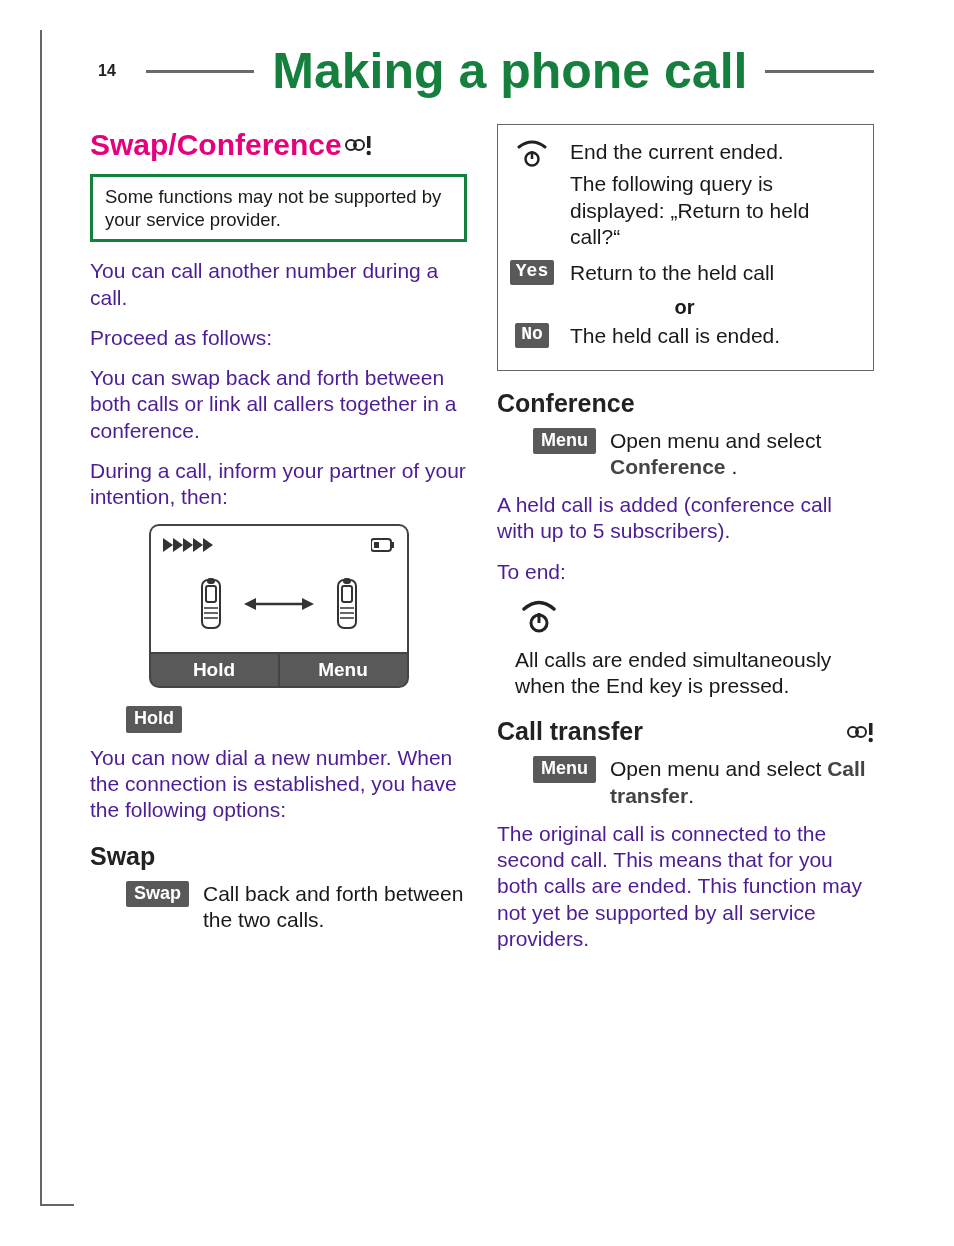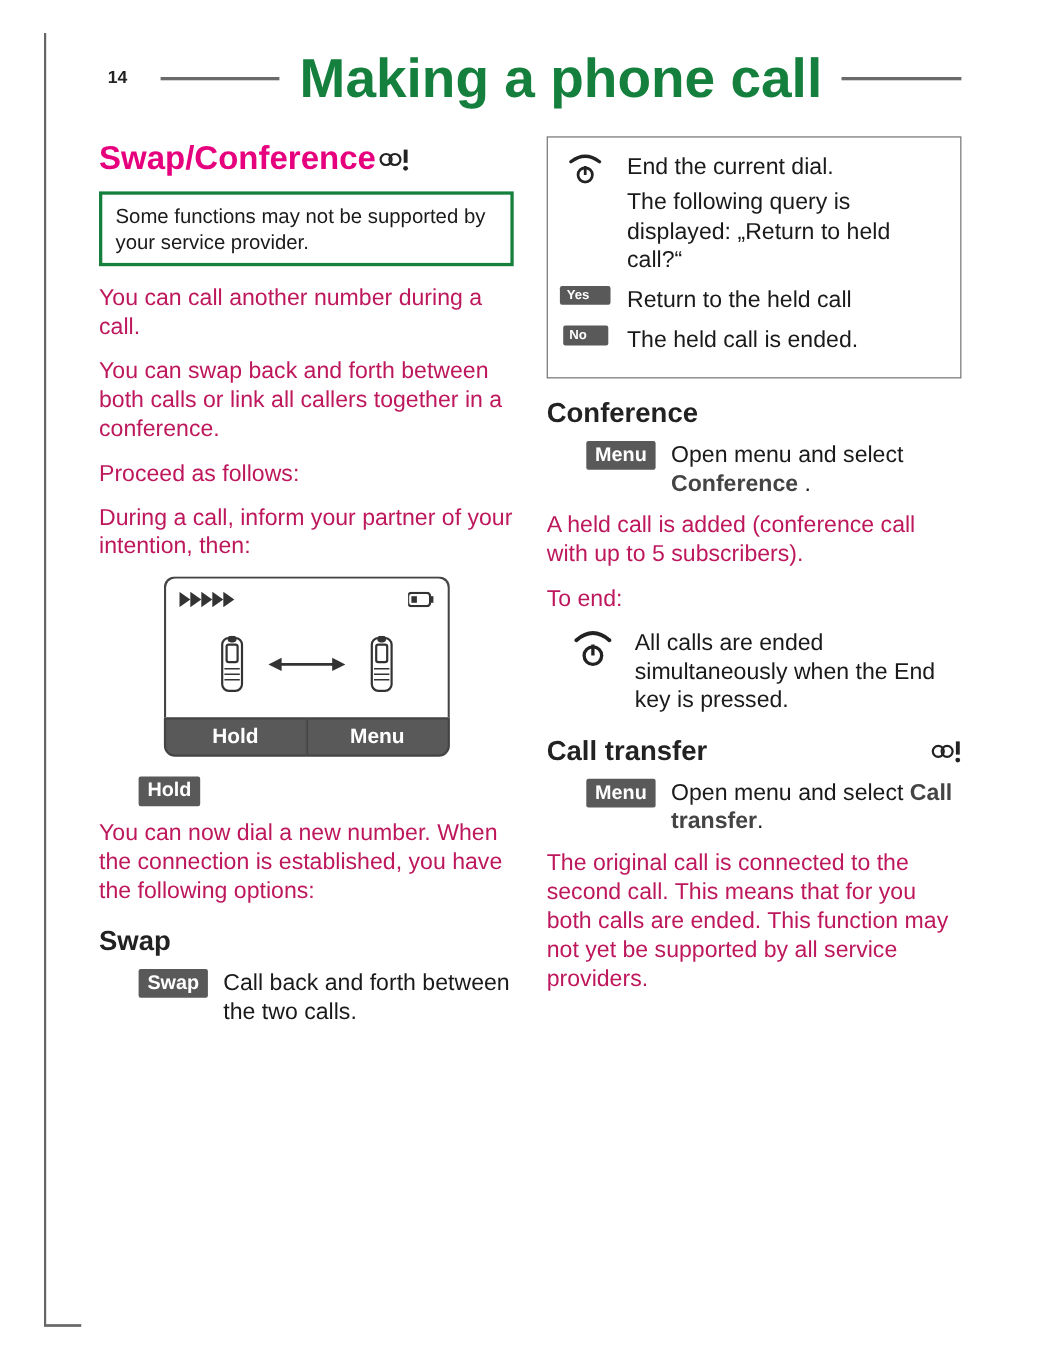--- a/index.html
+++ b/index.html
@@ -81,21 +81,21 @@
     padding: 8px 12px;
     font-size: 18.5px;
     line-height: 1.25;
     font-family: Arial, Helvetica, sans-serif;
     font-stretch: condensed;
     margin-bottom: 16px;
   }
   .body-text {
     font-size: 21px;
     line-height: 1.25;
-    color: #be185d;
+    color: #4c1d95;
     margin: 4px 0 14px 0;
   }
   .phone-display {
     width: 260px;
     margin: 14px auto 18px auto;
   }
   .screen-top {
     border: 2px solid #444;
     border-bottom: none;
     border-radius: 10px 10px 0 0;
@@ -144,21 +144,21 @@
     background: #595959;
     color: #fff;
     font-weight: bold;
     font-size: 18px;
     padding: 2px 8px 3px 8px;
     border-radius: 2px;
     white-space: nowrap;
     line-height: 1.2;
     flex: 0 0 auto;
   }
-  .pill-sm { font-size: 12px; padding: 1px 19px 2px 6px; }
+  .pill-sm { font-size: 18px; padding: 1px 6px 2px 6px; font-family: Liberation Mono, monospace; }
   .action-text {
     font-size: 21px;
     line-height: 1.25;
   }
   .action-text .bold { font-weight: bold; color: #444; }
   .or-line {
     text-align: center;
     font-weight: bold;
     font-size: 20px;
     margin: 4px 0;
@@ -235,22 +235,22 @@
             <circle cx="17" cy="12" r="5"></circle>
           </g>
           <rect x="25" y="3" width="3.5" height="12" fill="#222"></rect>
           <circle cx="26.7" cy="20" r="2.2" fill="#222"></circle>
         </svg>
       </div>
 
       <div class="note-box">Some functions may not be supported by your service provider.</div>
 
       <p class="body-text">You can call another number during a call.</p>
+      <p class="body-text">Proceed as follows:</p>
       <p class="body-text">You can swap back and forth between both calls or link all callers together in a conference.</p>
-      <p class="body-text">Proceed as follows:</p>
       <p class="body-text">During a call, inform your partner of your intention, then:</p>
 
       <div class="phone-display">
         <div class="screen-top">
           <div class="screen-icons">
             <svg width="56" height="22" viewBox="0 0 56 22">
               <polygon points="0,4 10,11 0,18" fill="#333"></polygon>
               <polygon points="10,4 20,11 10,18" fill="#333"></polygon>
               <polygon points="20,4 30,11 20,18" fill="#333"></polygon>
               <polygon points="30,4 40,11 30,18" fill="#333"></polygon>
@@ -312,50 +312,51 @@
       <div class="right-box">
         <div class="action-row">
           <span class="icon-cell">
             <svg width="34" height="28" viewBox="0 0 34 28">
               <path d="M4 8 Q17 -2 30 8" fill="none" stroke="#222" stroke-width="3" stroke-linecap="round"></path>
               <circle cx="17" cy="20" r="6.5" fill="none" stroke="#222" stroke-width="2.5"></circle>
               <line x1="17" y1="12" x2="17" y2="20" stroke="#222" stroke-width="2.5"></line>
             </svg>
           </span>
           <span class="action-text">
-            <span>End the current dial.</span><br>
+            <span>End the current ended.</span><br>
             <span style="display:inline-block; margin-top:6px;">The following query is displayed: „Return to held call?“</span>
           </span>
         </div>
         <div class="action-row">
           <span class="icon-cell">
               <span class="pill pill-sm">Yes</span>
             </span>
           <span class="action-text">Return to the held call</span>
         </div>
+        <div class="or-line">or</div>
         <div class="action-row">
           <span class="icon-cell">
               <span class="pill pill-sm">No</span>
             </span>
           <span class="action-text">The held call is ended.</span>
         </div>
       </div>
 
       <div class="sub-heading">
         <span>Conference</span>
       </div>
       <div class="action-row action-indent">
         <span class="pill">Menu</span>
         <span class="action-text">
           <span>Open menu and select </span><span class="bold">Conference </span><span>.</span>
         </span>
       </div>
       <p class="body-text">A held call is added (conference call with up to 5 subscribers).</p>
       <p class="body-text">To end:</p>
-      <div class="action-row" style="margin-left:18px;">
+      <div class="action-row" style="margin-left:18px;flex-direction:column;">
         <span class="icon-cell">
           <svg width="40" height="34" viewBox="0 0 40 34">
             <path d="M5 10 Q20 -3 35 10" fill="none" stroke="#222" stroke-width="3.5" stroke-linecap="round"></path>
             <circle cx="20" cy="24" r="8" fill="none" stroke="#222" stroke-width="3"></circle>
             <line x1="20" y1="14" x2="20" y2="24" stroke="#222" stroke-width="3"></line>
           </svg>
         </span>
         <span class="action-text">All calls are ended simultaneously when the End key is pressed.</span>
       </div>
 

